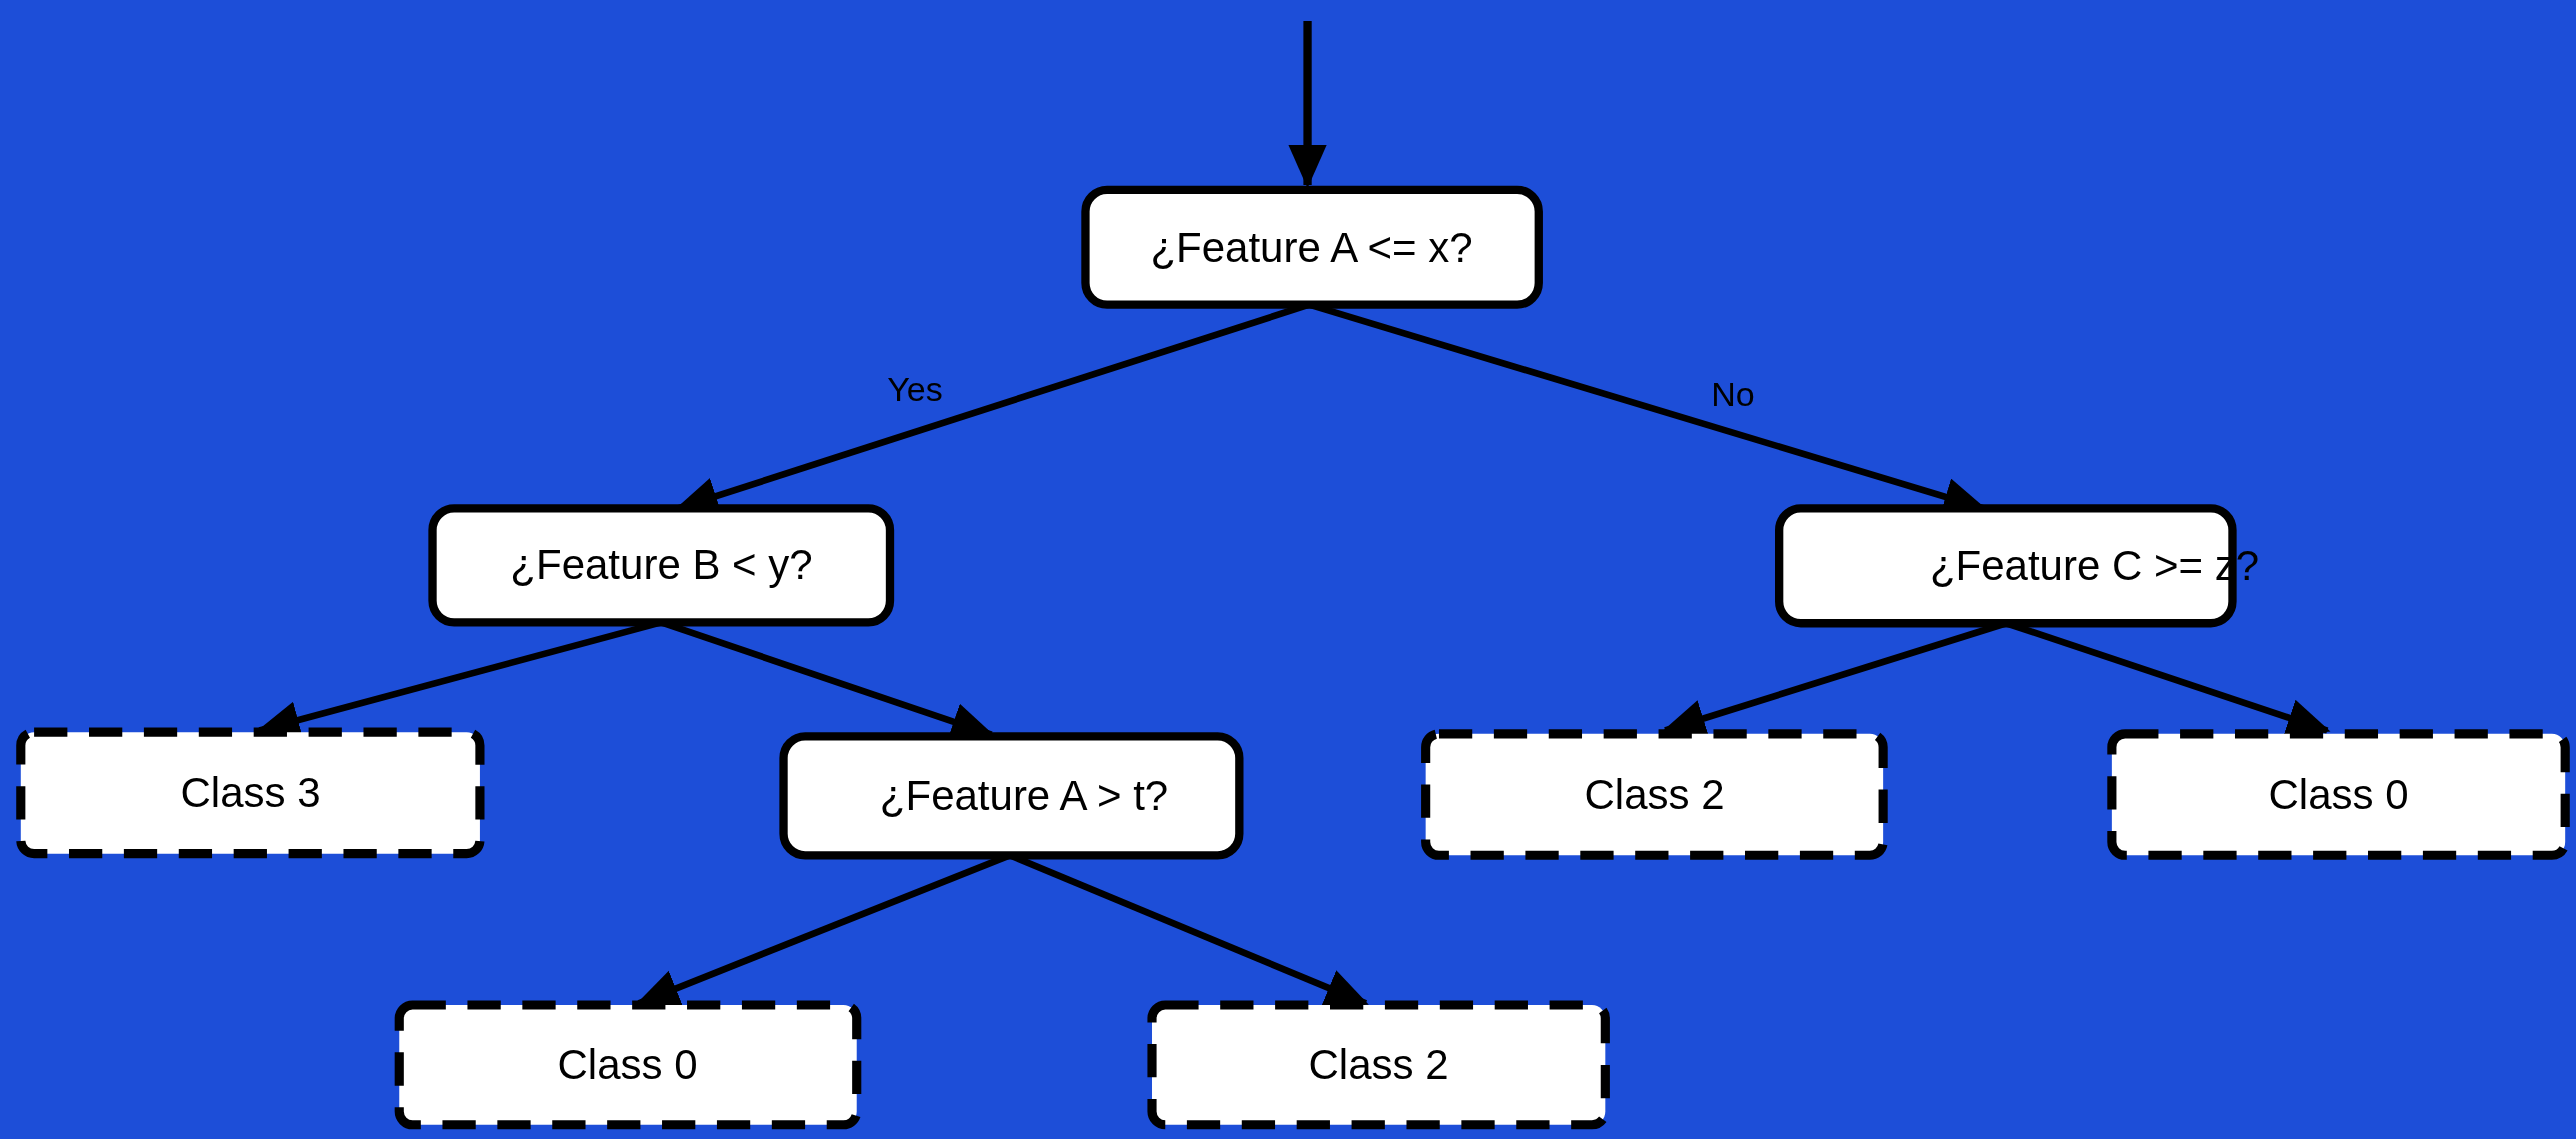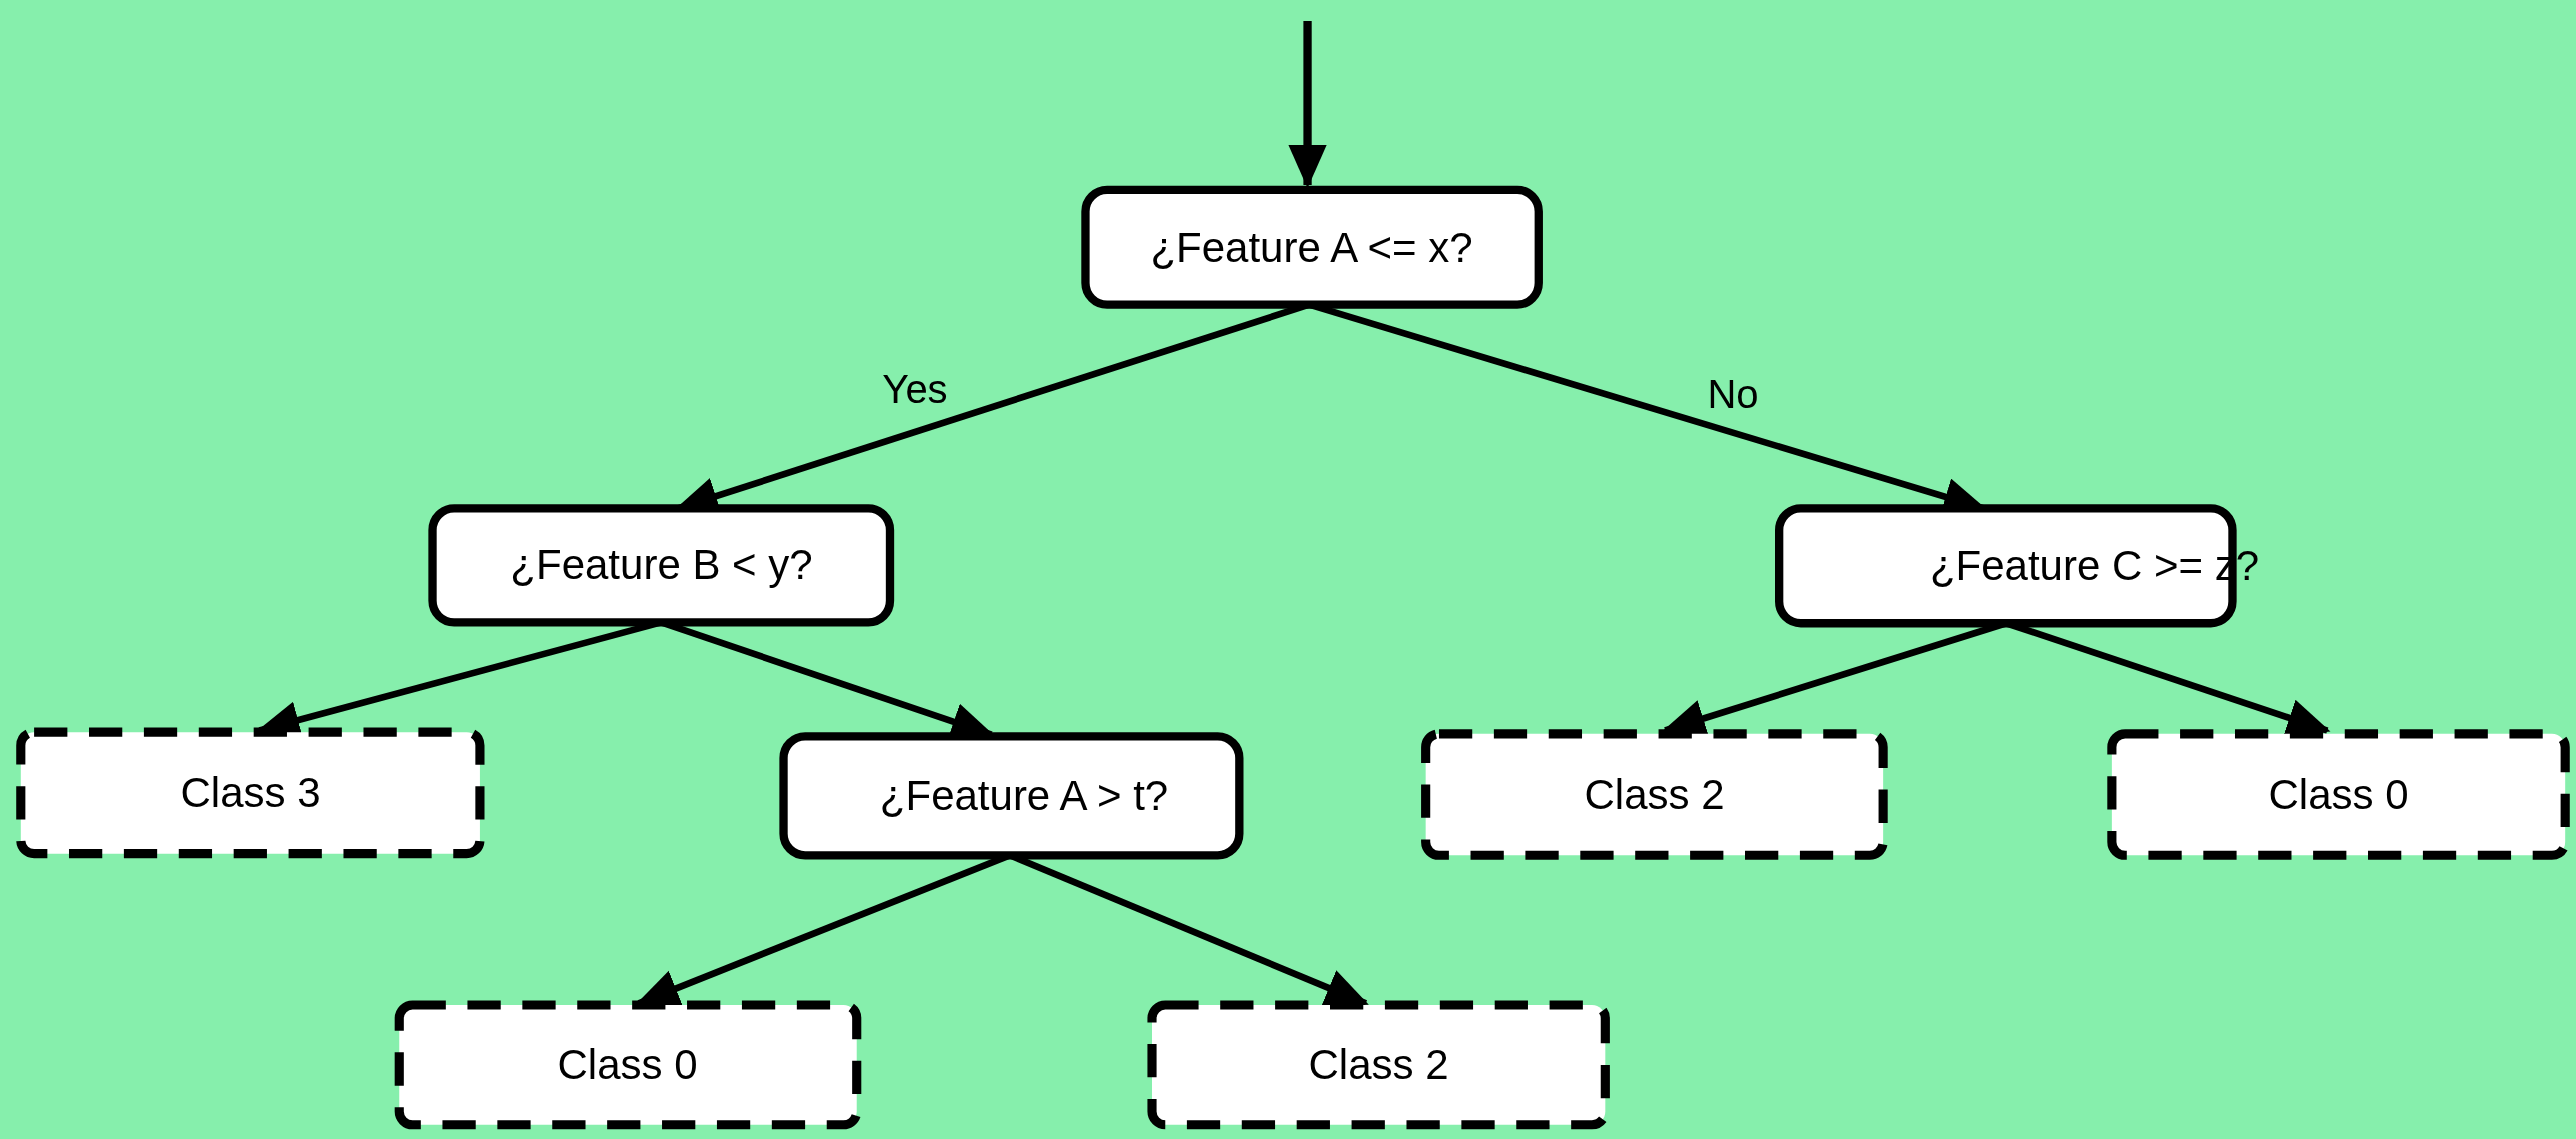--- a/index.html
+++ b/index.html
@@ -4,21 +4,21 @@
 <style>
   html, body {
     margin: 0;
     padding: 0;
     background: #ffffff;
   }
   .canvas {
     position: relative;
     width: 2576px;
     height: 1140px;
-    background: #86efac;
+    background: #1d4ed8;
     font-family: "Liberation Sans", sans-serif;
     color: #000000;
     overflow: hidden;
   }
   .canvas svg {
     position: absolute;
     left: 0;
     top: 0;
     width: 2576px;
     height: 1140px;
@@ -30,21 +30,21 @@
     justify-content: center;
     font-size: 42px;
     letter-spacing: 0px;
     color: #000000;
     white-space: nowrap;
     pointer-events: none;
   }
   .edge-label {
     position: absolute;
     transform: translate(-50%, -50%);
-    font-size: 40px;
+    font-size: 34px;
     color: #000000;
     white-space: nowrap;
     pointer-events: none;
   }
 </style>
 </head>
 <body>
 
 <div class="canvas">
 

